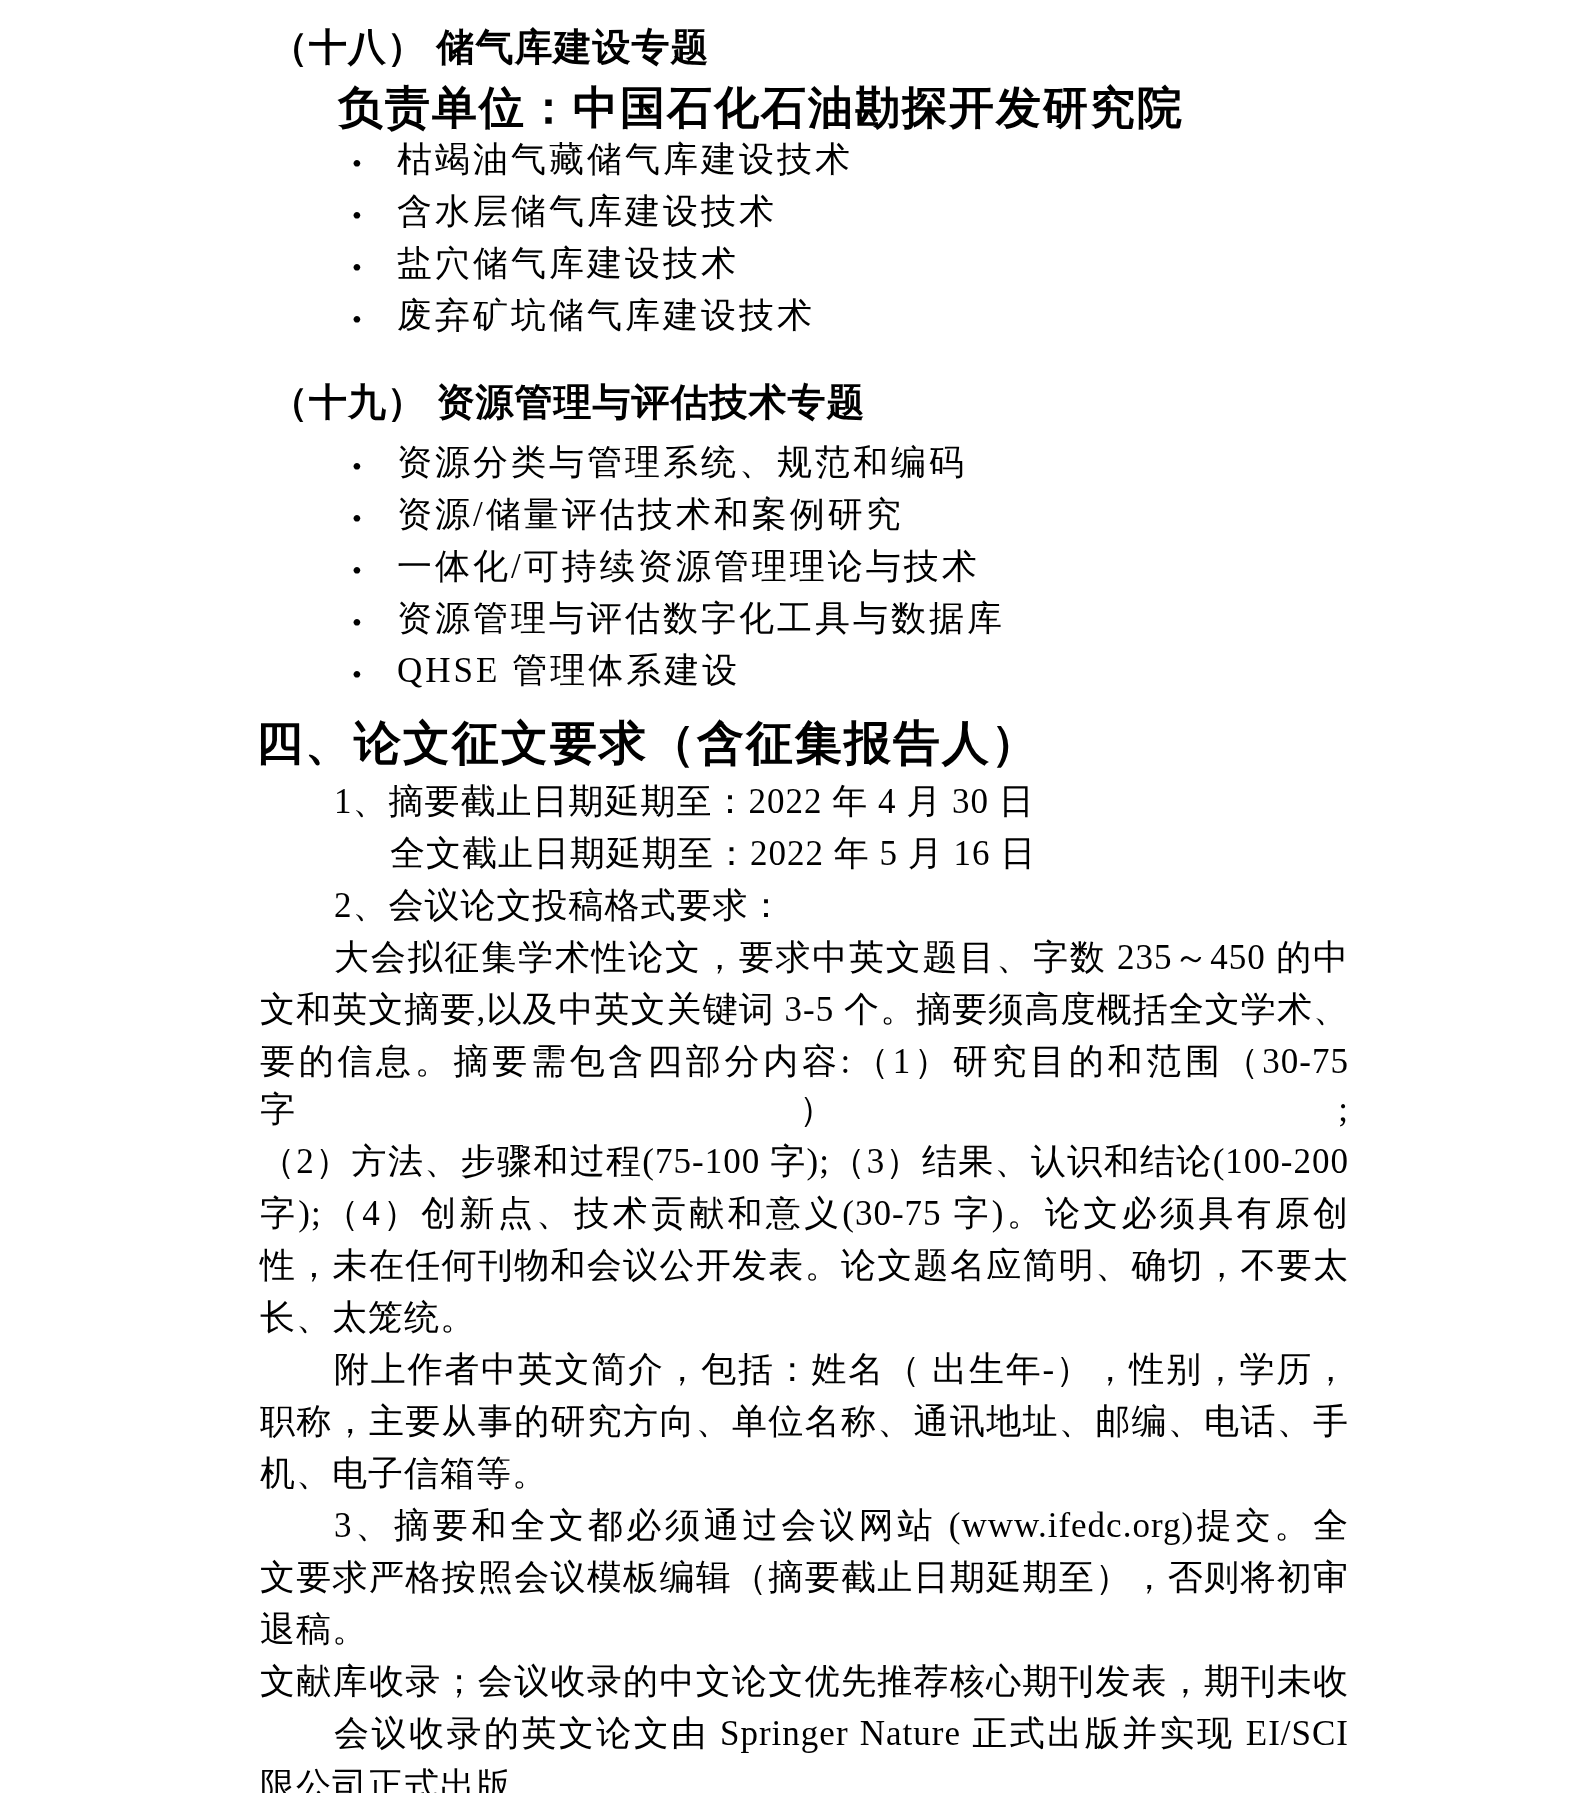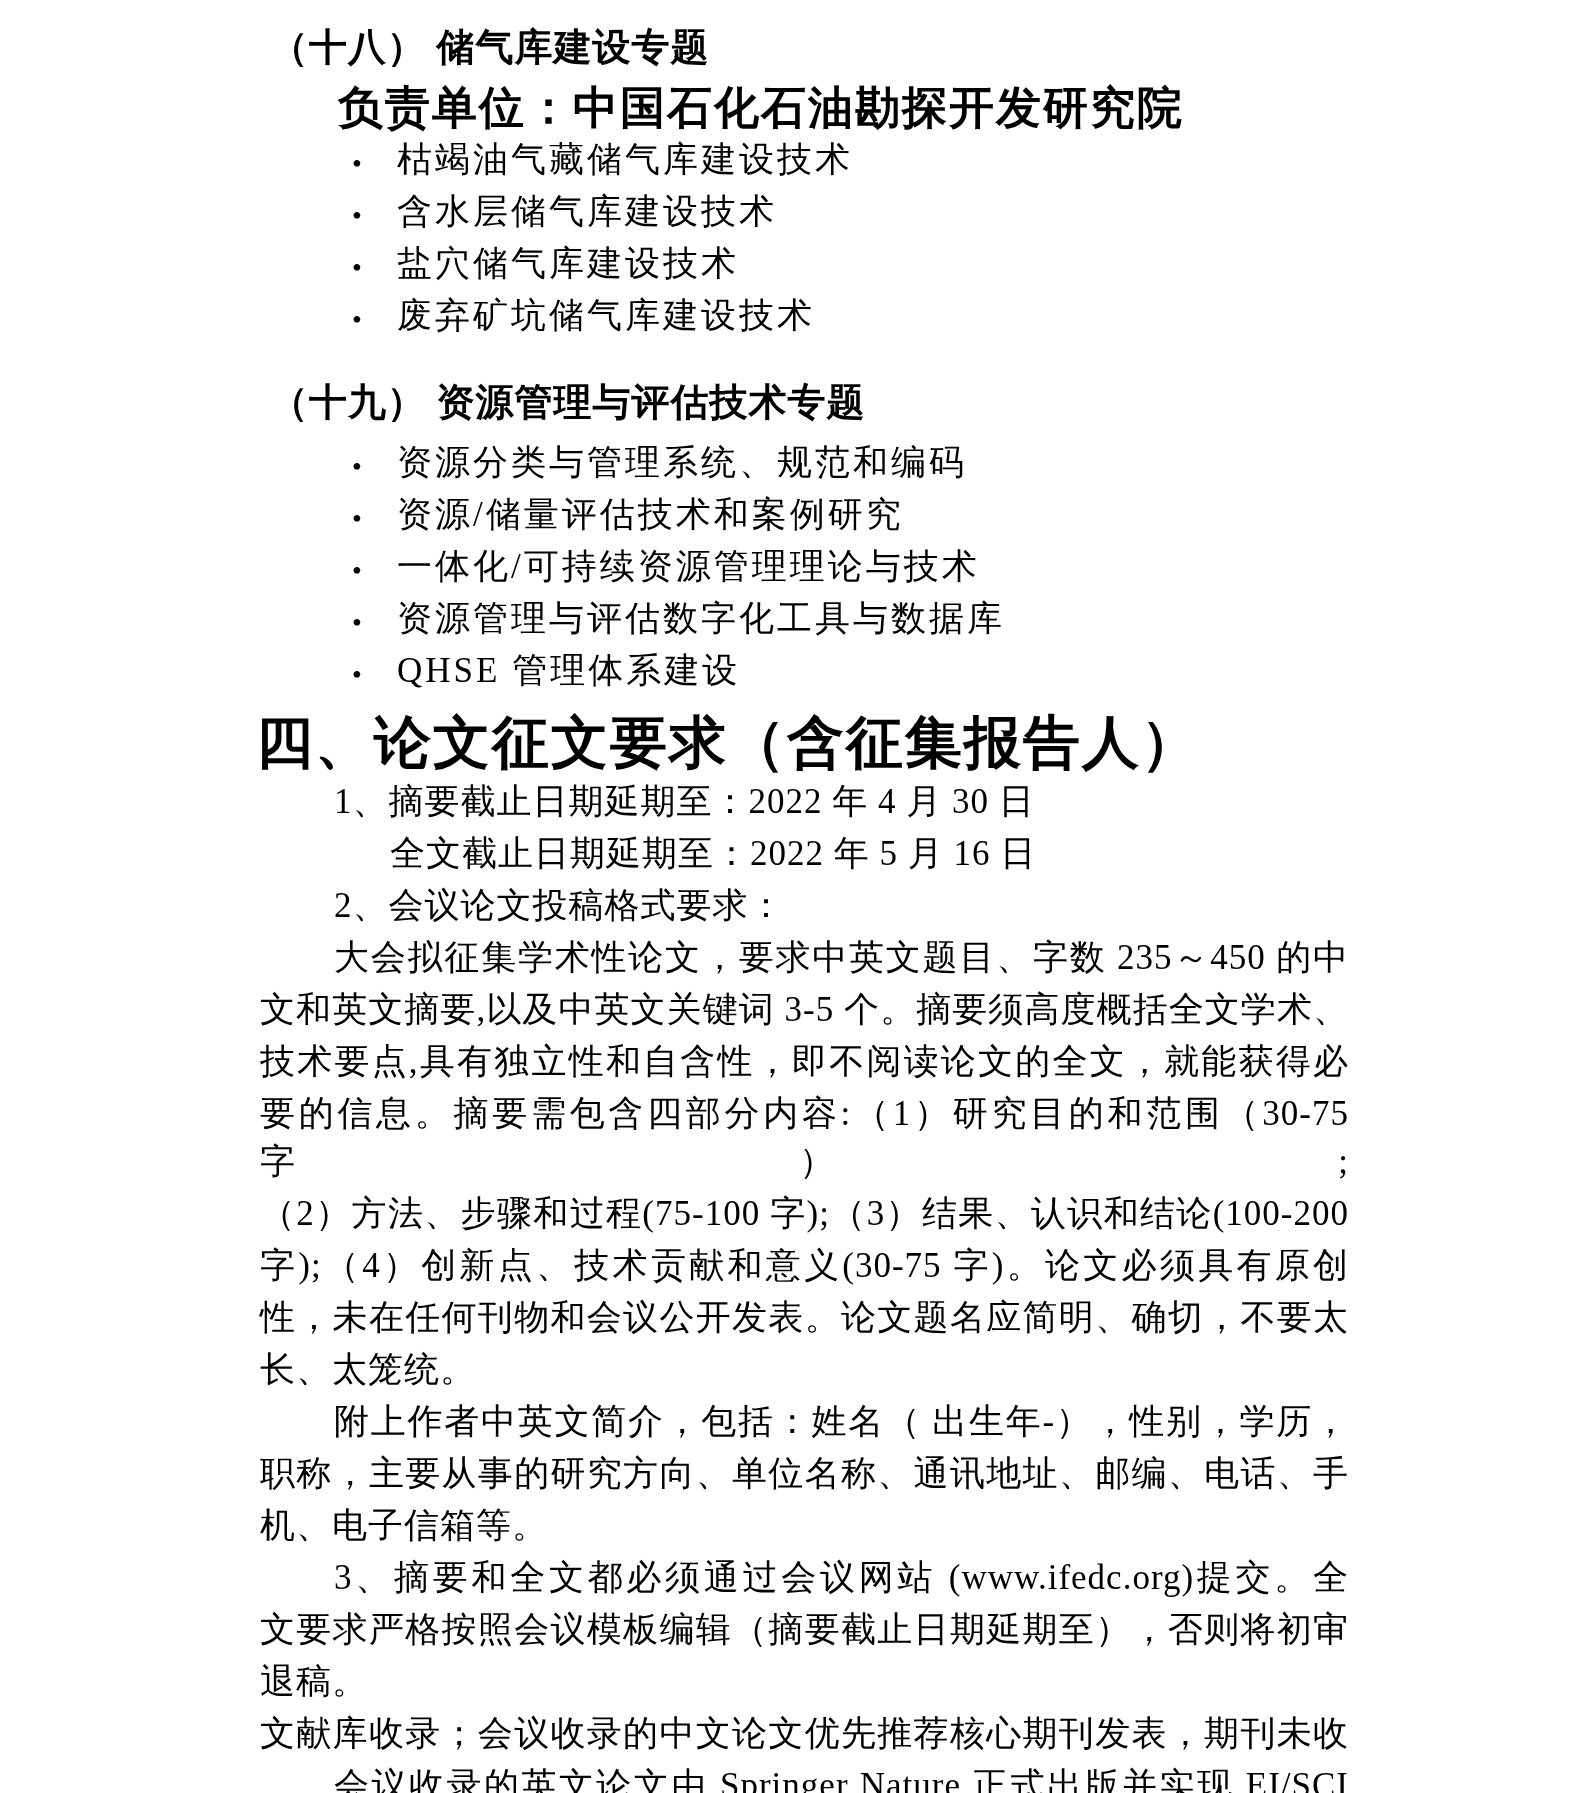--- a/index.html
+++ b/index.html
@@ -44,21 +44,21 @@
   }
   ul.bullets li .dot {
     position: absolute;
     left: 80px; top: 0;
     font-size: 28px;
     letter-spacing: 0;
   }
   .topic + .topic { margin-top: 37px; }
   
   .chapter {
-    font-size: 57px;
+    font-size: 47px;
     font-weight: bold;
     line-height: 58px;
     margin-top: 19px;
     margin-bottom: 6px;
     letter-spacing: 2px;
     white-space: nowrap;
   }
   
   .bline {
     font-size: 35px;
@@ -101,21 +101,20 @@
         </ul>
       </section>
     </div>
   <h1 class="chapter">四、论文征文要求（含征集报告人）</h1>
   <div id="body-lines">
       <div class="bline ind-2">1、摘要截止日期延期至：2022 年 4 月 30 日</div>
       <div class="bline ind-4">全文截止日期延期至：2022 年 5 月 16 日</div>
       <div class="bline ind-2">2、会议论文投稿格式要求：</div>
       <div class="bline just ind-2">大会拟征集学术性论文，要求中英文题目、字数 235～450 的中</div>
       <div class="bline just">文和英文摘要,以及中英文关键词 3-5 个。摘要须高度概括全文学术、</div>
-      <div class="bline just">技术要点,具有独立性和自含性，即不阅读论文的全文，就能获得必</div>
       <div class="bline just">要的信息。摘要需包含四部分内容:（1）研究目的和范围（30-75 字）;</div>
       <div class="bline just">（2）方法、步骤和过程(75-100 字);（3）结果、认识和结论(100-200</div>
       <div class="bline just">字);（4）创新点、技术贡献和意义(30-75 字)。论文必须具有原创</div>
       <div class="bline just">性，未在任何刊物和会议公开发表。论文题名应简明、确切，不要太</div>
       <div class="bline">长、太笼统。</div>
       <div class="bline just ind-2">附上作者中英文简介，包括：姓名（ 出生年-），性别，学历，</div>
       <div class="bline just">职称，主要从事的研究方向、单位名称、通讯地址、邮编、电话、手</div>
       <div class="bline">机、电子信箱等。</div>
       <div class="bline just ind-2">3、摘要和全文都必须通过会议网站 (www.ifedc.org)提交。全</div>
       <div class="bline just">文要求严格按照会议模板编辑（摘要截止日期延期至），否则将初审</div>

